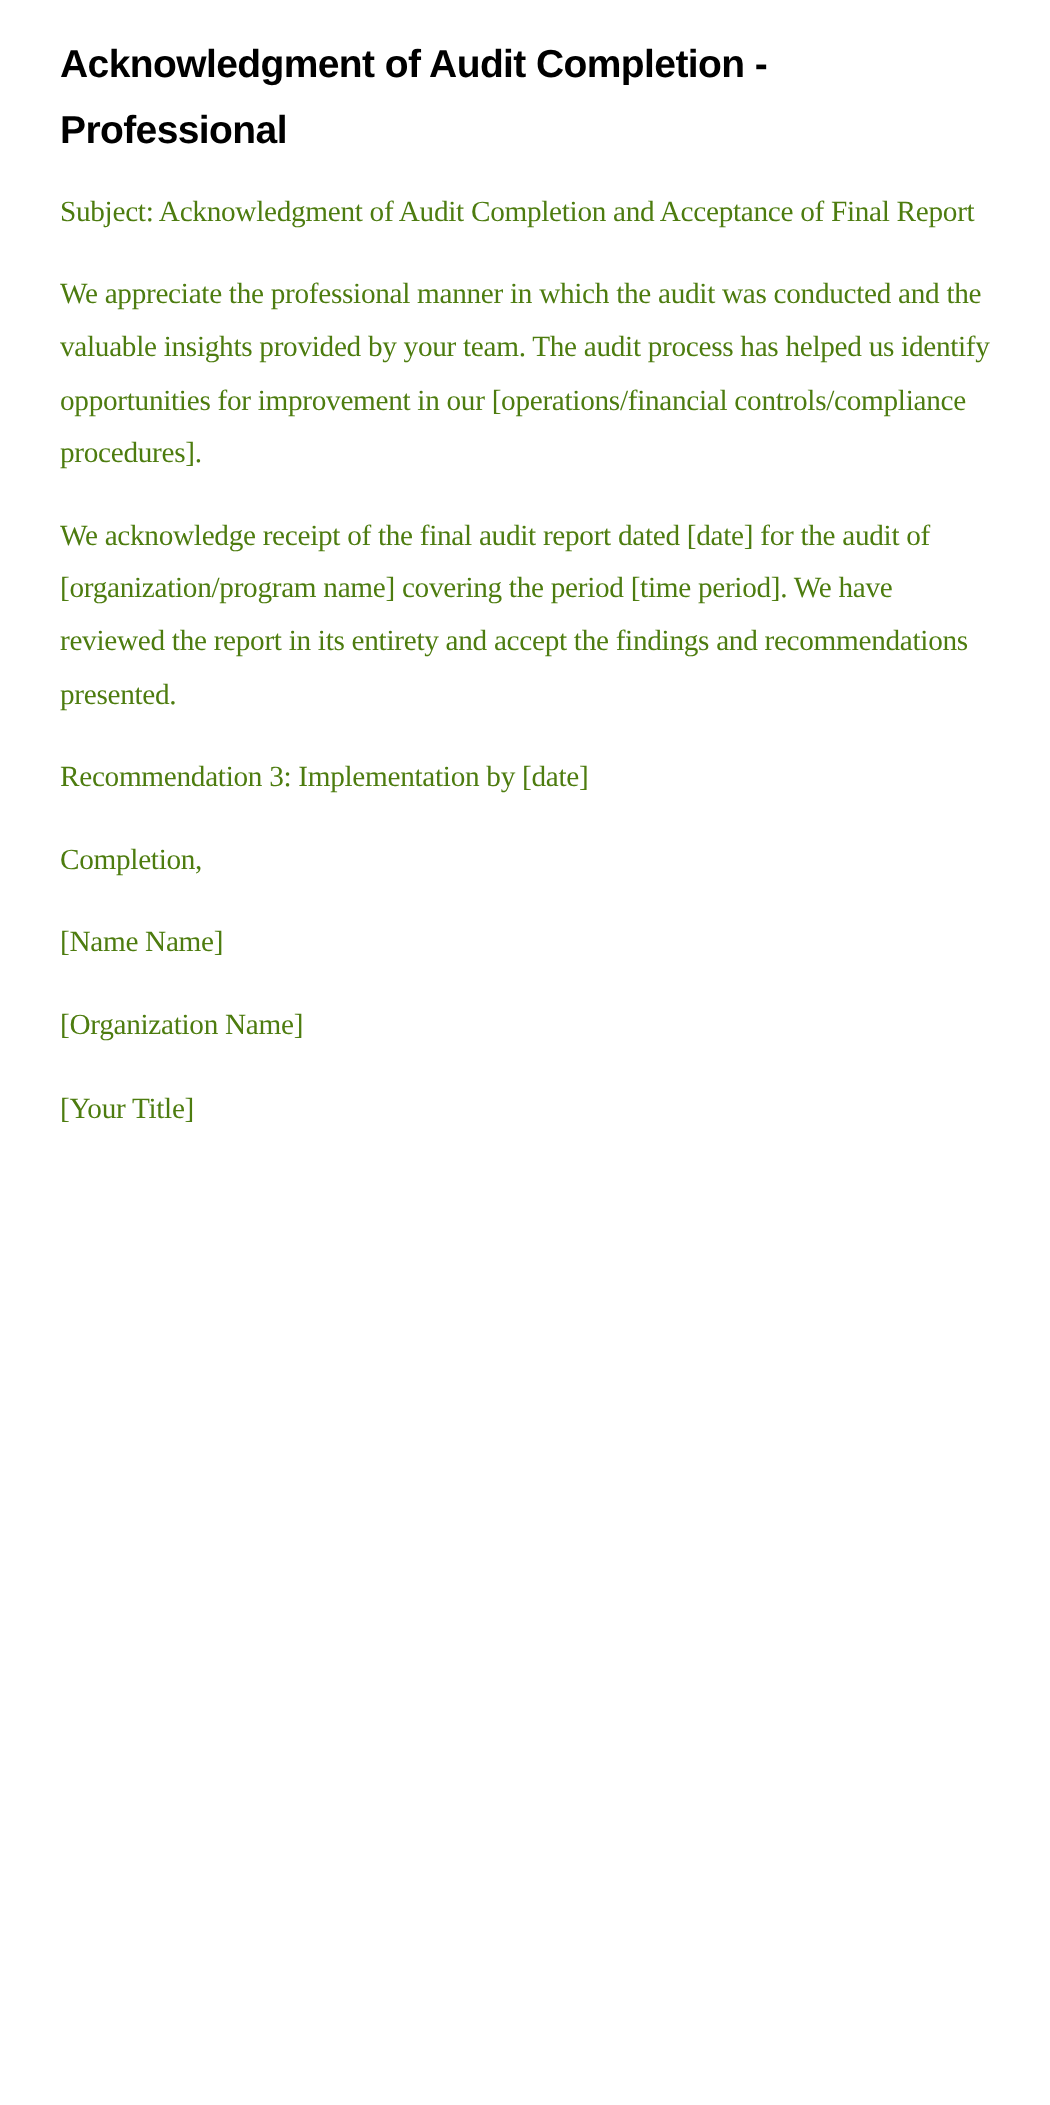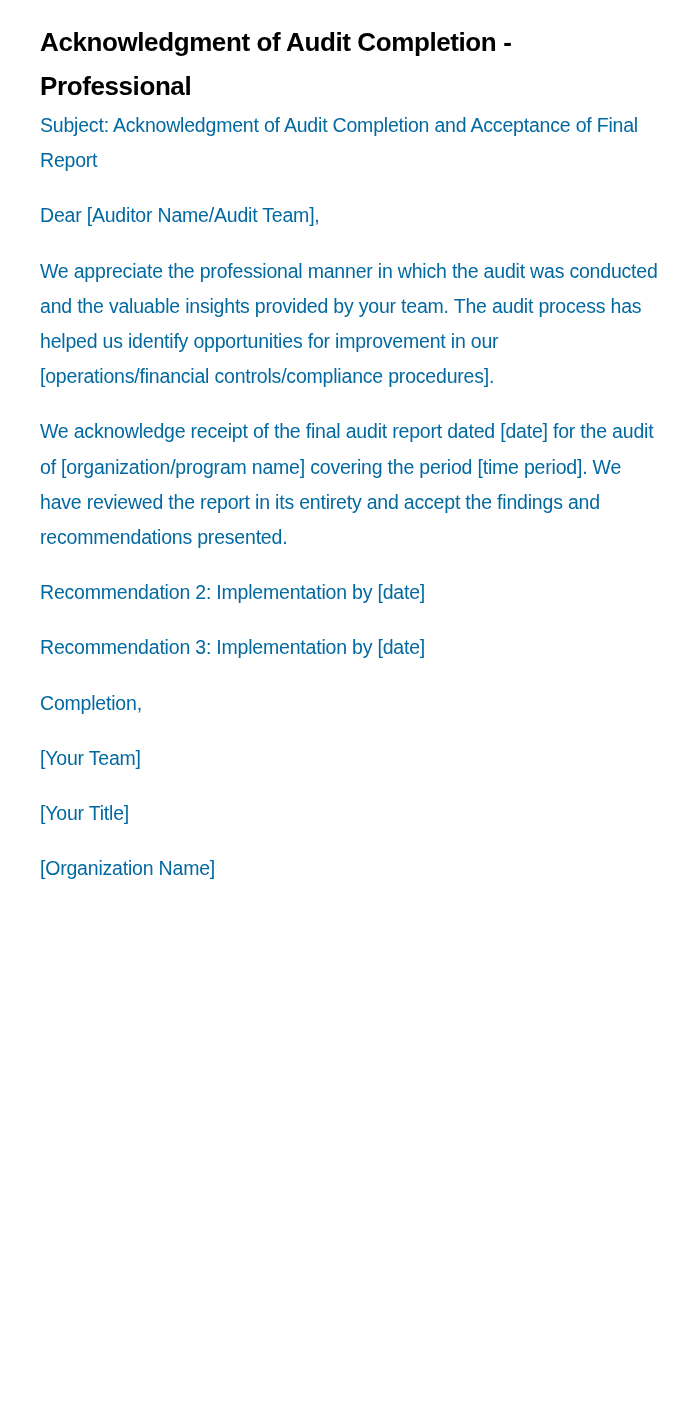--- a/index.html
+++ b/index.html
@@ -17,49 +17,48 @@
     .doc {
       padding: 20px 40px 0 40px;
       width: 620px;
       box-sizing: content-box;
     }
     .title {
       font-family: "Liberation Sans", sans-serif;
       font-weight: bold;
       font-size: 26px;
       line-height: 44px;
-      margin: 0 0 0 0;
+      margin: 0 0 16px 0;
       letter-spacing: -0.4px;
       color: #000000;
     }
     .para {
       font-size: 19.5px;
       line-height: 35.2px;
       margin: 0 0 20px 0;
       letter-spacing: -0.2px;
-      color: #0369a1;
+      color: #4d7c0f;
+      font-family: Liberation Serif, serif;
     }
   </style>
 </head>
 <body>
 
 <div class="doc">
   <h1 class="title">Acknowledgment of Audit Completion - Professional</h1>
 
   <p class="para">Subject: Acknowledgment of Audit Completion and Acceptance of Final Report</p>
 
-  <p class="para">Dear [Auditor Name/Audit Team],</p>
 
   <p class="para">We appreciate the professional manner in which the audit was conducted and the valuable insights provided by your team. The audit process has helped us identify opportunities for improvement in our [operations/financial controls/compliance procedures].</p>
 
   <p class="para">We acknowledge receipt of the final audit report dated [date] for the audit of [organization/program name] covering the period [time period]. We have reviewed the report in its entirety and accept the findings and recommendations presented.</p>
 
 
-  <p class="para">Recommendation 2: Implementation by [date]</p>
   <p class="para">Recommendation 3: Implementation by [date]</p>
 
 
 
   <p class="para">Completion,</p>
-  <p class="para">[Your Team]</p>
+  <p class="para">[Name Name]</p>
+  <p class="para">[Organization Name]</p>
   <p class="para">[Your Title]</p>
-  <p class="para">[Organization Name]</p>
 </div>
 
 </body></html>

